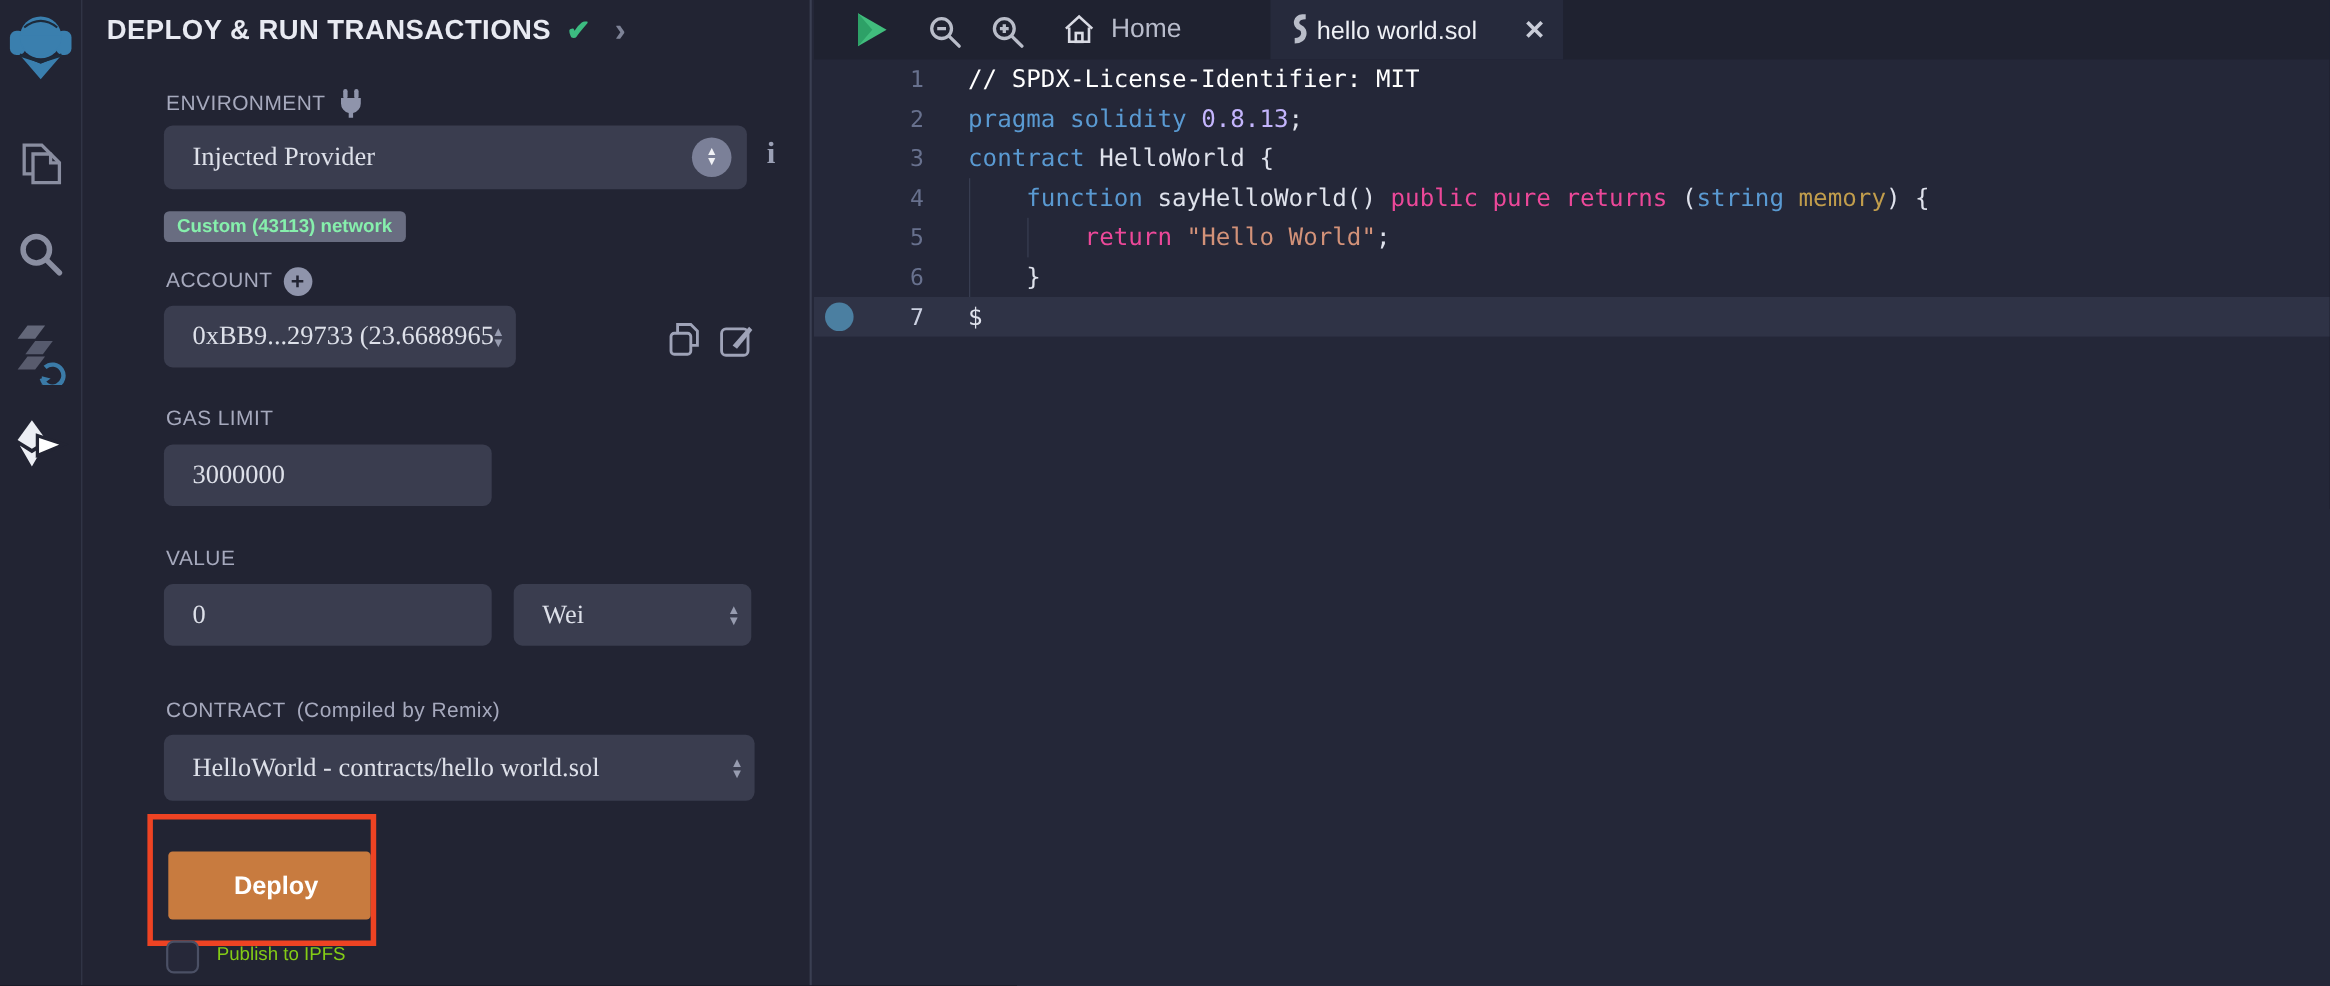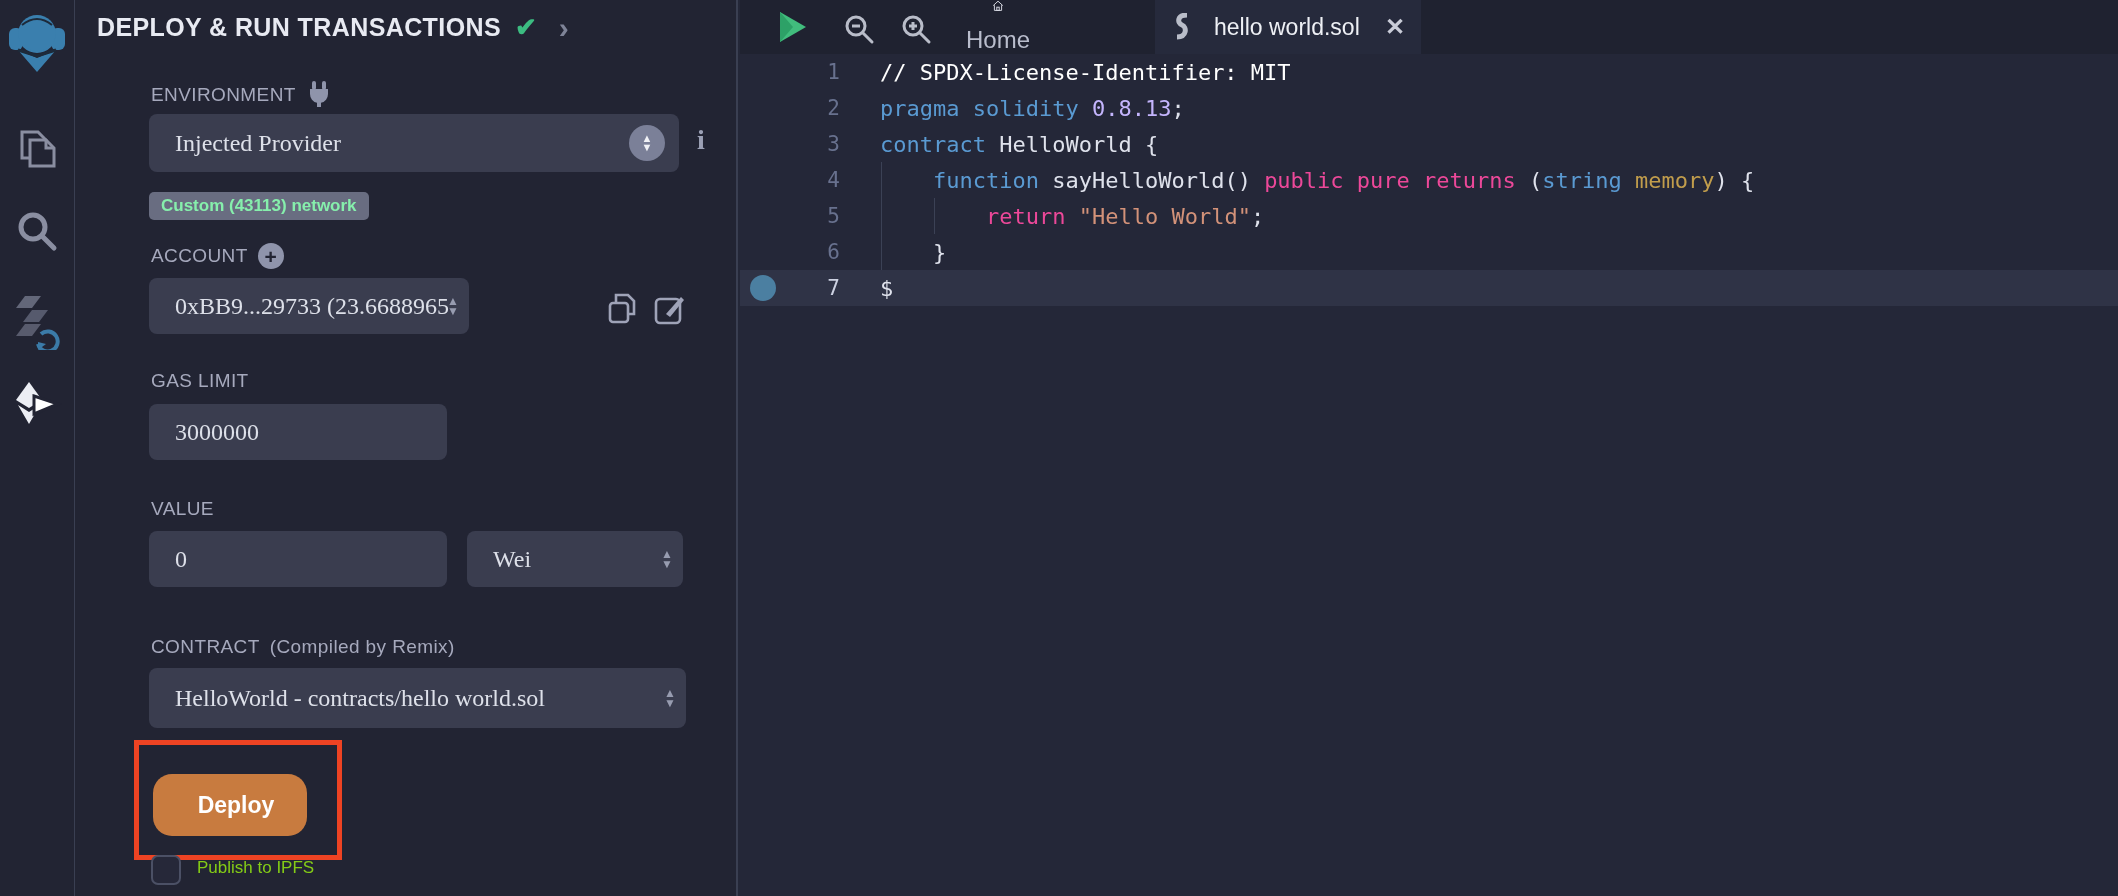--- a/index.html
+++ b/index.html
@@ -23,36 +23,36 @@
         color:#979cb0;font-size:12px;line-height:10px;text-align:center;}
   .envcircle{position:absolute;right:14px;top:50%;transform:translateY(-50%);width:36px;height:36px;border-radius:50%;
         background:#7b8098;display:flex;flex-direction:column;align-items:center;justify-content:center;
         color:#f1f2f6;font-size:11px;line-height:9px;}
   .badge{position:absolute;background:#696d81;color:#86efac;font-size:17px;font-weight:700;
          border-radius:5px;padding:4px 12px;white-space:nowrap;}
   .plus-circle{width:26px;height:26px;border-radius:50%;background:#8f94ab;color:#222433;font-size:21px;
          font-weight:700;display:flex;align-items:center;justify-content:center;line-height:1;cursor:pointer;}
   .info-i{position:absolute;font-family:"Liberation Serif",serif;font-weight:700;font-size:28px;color:#9ba0b5;cursor:pointer;}
   .side-ic{position:absolute;cursor:pointer;}
-  #deploy-btn{position:absolute;left:78px;top:774px;width:154px;height:62px;background:#c87b3f;border:none;
-        border-radius:19px;color:#fff;font-size:23px;font-weight:700;font-family:"Liberation Sans",sans-serif;cursor:pointer;padding-left:18px;}
+  #deploy-btn{position:absolute;left:78px;top:774px;width:184px;height:62px;background:#c87b3f;border:none;
+        border-radius:4px;color:#fff;font-size:23px;font-weight:700;font-family:"Liberation Sans",sans-serif;cursor:pointer;padding-left:18px;}
   #red-box{position:absolute;left:59px;top:740px;width:208px;height:120px;border:5px solid #ee4323;
         box-sizing:border-box;pointer-events:none;}
   #ipfs-check{position:absolute;left:76px;top:855px;width:30px;height:30px;border:2px solid #4b5065;
         border-radius:7px;background:#262839;box-sizing:border-box;cursor:pointer;}
   #ipfs-label{position:absolute;left:122px;top:858px;font-size:17px;color:#84cc16;}
   
   #editor{position:absolute;left:740px;top:0;width:1378px;height:896px;background:#242738;}
   #tabbar{position:absolute;left:0;top:0;width:1378px;height:54px;background:#1f2230;}
   .tb-ic{position:absolute;cursor:pointer;}
   #home-tab{position:absolute;left:208px;top:0;height:54px;display:flex;align-items:center;gap:14px;
-        padding:0 18px;cursor:pointer;flex-direction:column;}
+        padding:0 18px;cursor:pointer;}
   #home-tab .lbl{font-size:24px;color:#b9bdcc;}
   #file-tab{position:absolute;left:415px;top:0;width:266px;height:54px;background:#262a3c;display:flex;
-        align-items:center;gap:21px;padding:0 16px;box-sizing:border-box;cursor:pointer;}
+        align-items:center;gap:4px;padding:0 16px;box-sizing:border-box;cursor:pointer;}
   #file-tab .lbl{font-size:23px;color:#eef0f5;white-space:nowrap;flex:1;}
   #file-tab .close{color:#c9ccd8;font-size:24px;font-weight:700;cursor:pointer;}
   #code{position:absolute;left:0;top:54px;width:1378px;}
   .code-row{position:relative;display:flex;height:36px;align-items:center;font-family:"DejaVu Sans Mono",monospace;font-size:22px;}
   .code-row.current{background:#2f3346;}
   .gmargin{width:46px;flex:none;display:flex;align-items:center;justify-content:center;}
   .bp-dot{width:26px;height:26px;border-radius:50%;background:#4b7fa1;cursor:pointer;}
   .lnum{width:54px;flex:none;text-align:right;color:#68718e;font-size:21px;}
   .code-row.current .lnum{color:#ccd1e1;}
   .ltext{padding-left:40px;white-space:pre;}

